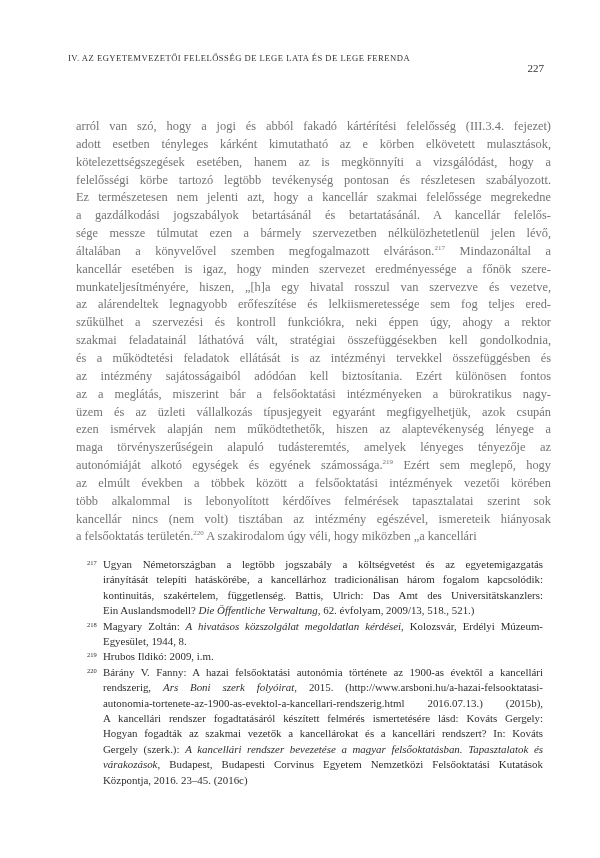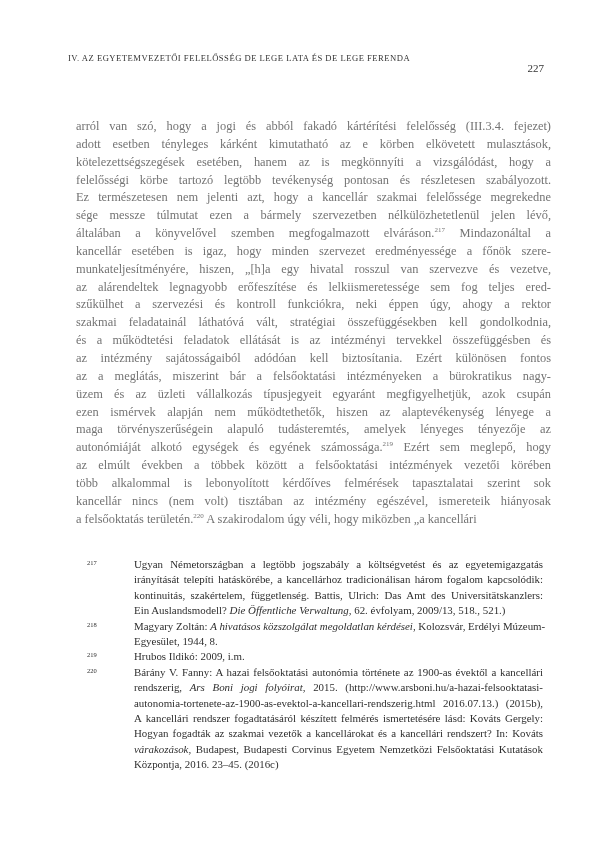--- a/index.html
+++ b/index.html
@@ -7,38 +7,39 @@
   .header { position: absolute; left: 68px; top: 50px; width: 476px; height: 16px; display: flex; justify-content: space-between; align-items: center; font-family: "Liberation Serif", serif; }
   .running-head { font-size: 8.6px; letter-spacing: 0.5px; text-transform: uppercase; color: #333; }
   .page-num { font-size: 11px; color: #333; margin-top: 20px; }
   .body { position: absolute; left: 76px; top: 82px; width: 475px; font-family: "Liberation Serif", serif; font-size: 12.4px; line-height: 17.85px; color: #737373; margin-top: 36px; }
   .line { display: block; white-space: nowrap; text-align: justify; text-align-last: justify; }
   .line.last { text-align-last: left; }
   sup { font-size: 7px; line-height: 0; vertical-align: 5px; }
   .footnotes { position: absolute; left: 88px; top: 557px; width: 455px; font-family: "Liberation Serif", serif; font-size: 10.9px; line-height: 15.4px; color: #2e2e2e; }
   .fn { position: relative; padding-left: 15px; margin-bottom: 0; }
   .fn-num { position: absolute; left: -1px; top: 0; font-size: 6.5px; line-height: 12px; }
-  .fn .fl { display: block; white-space: nowrap; text-align: justify; text-align-last: justify; margin-left: 31px; }
+  .fn .fl { display: block; white-space: nowrap; text-align: justify; text-align-last: justify; }
   .fn .fl.last { text-align-last: left; }
   i { font-style: italic; }
 </style>
 </head>
 <body>
 
 <div class="header">
   <span class="running-head">IV. Az egyetemvezetői felelősség de lege lata és de lege ferenda</span>
   <span class="page-num">227</span>
 </div>
 
 <div class="body" id="body-text">
     <span class="line">arról van szó, hogy a jogi és abból fakadó kártérítési felelősség (III.3.4. fejezet)</span>
     <span class="line">adott esetben tényleges kárként kimutatható az e körben elkövetett mulasztások,</span>
     <span class="line">kötelezettségszegések esetében, hanem az is megkönnyíti a vizsgálódást, hogy a</span>
     <span class="line">felelősségi körbe tartozó legtöbb tevékenység pontosan és részletesen szabályozott.</span>
     <span class="line">Ez természetesen nem jelenti azt, hogy a kancellár szakmai felelőssége megrekedne</span>
+    <span class="line">a gazdálkodási jogszabályok betartásánál és betartatásánál. A kancellár felelős-</span>
     <span class="line">sége messze túlmutat ezen a bármely szervezetben nélkülözhetetlenül jelen lévő,</span>
     <span class="line">általában a könyvelővel szemben megfogalmazott elváráson.<sup>217</sup> Mindazonáltal a</span>
     <span class="line">kancellár esetében is igaz, hogy minden szervezet eredményessége a főnök szere-</span>
     <span class="line">munkateljesítményére, hiszen, „[h]a egy hivatal rosszul van szervezve és vezetve,</span>
     <span class="line">az alárendeltek legnagyobb erőfeszítése és lelkiismeretessége sem fog teljes ered-</span>
     <span class="line">szűkülhet a szervezési és kontroll funkciókra, neki éppen úgy, ahogy a rektor</span>
     <span class="line">szakmai feladatainál láthatóvá vált, stratégiai összefüggésekben kell gondolkodnia,</span>
     <span class="line">és a működtetési feladatok ellátását is az intézményi tervekkel összefüggésben és</span>
     <span class="line">az intézmény sajátosságaiból adódóan kell biztosítania. Ezért különösen fontos</span>
     <span class="line">az a meglátás, miszerint bár a felsőoktatási intézményeken a bürokratikus nagy-</span>
@@ -65,20 +66,21 @@
       <span class="fl">Magyary Zoltán: <i>A hivatásos közszolgálat megoldatlan kérdései</i>, Kolozsvár, Erdélyi Múzeum-</span>
       <span class="fl last">Egyesület, 1944, 8.</span>
     </div>
     <div class="fn">
       <span class="fn-num">219</span>
       <span class="fl last">Hrubos Ildikó: 2009, i.m.</span>
     </div>
     <div class="fn">
       <span class="fn-num">220</span>
       <span class="fl">Bárány V. Fanny: A hazai felsőoktatási autonómia története az 1900-as évektől a kancellári</span>
-      <span class="fl">rendszerig, <i>Ars Boni jogi folyóirat</i>, 2015. (http://www.arsboni.hu/a-hazai-felsooktatasi-</span>
+      <span class="fl">rendszerig, <i>Ars Boni szerk folyóirat</i>, 2015. (http://www.arsboni.hu/a-hazai-felsooktatasi-</span>
       <span class="fl">autonomia-tortenete-az-1900-as-evektol-a-kancellari-rendszerig.html 2016.07.13.) (2015b),</span>
       <span class="fl">A kancellári rendszer fogadtatásáról készített felmérés ismertetésére lásd: Kováts Gergely:</span>
       <span class="fl">Hogyan fogadták az szakmai vezetők a kancellárokat és a kancellári rendszert? In: Kováts</span>
+      <span class="fl">Gergely (szerk.): <i>A kancellári rendszer bevezetése a magyar felsőoktatásban. Tapasztalatok és</i></span>
       <span class="fl"><i>várakozások</i>, Budapest, Budapesti Corvinus Egyetem Nemzetközi Felsőoktatási Kutatások</span>
       <span class="fl last">Központja, 2016. 23–45. (2016c)</span>
     </div>
   </div>
 
 </body></html>

